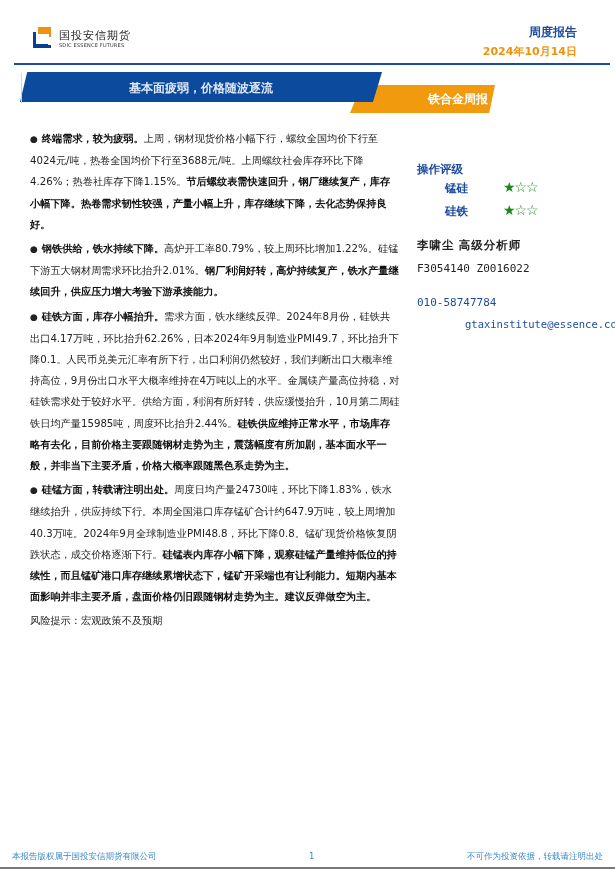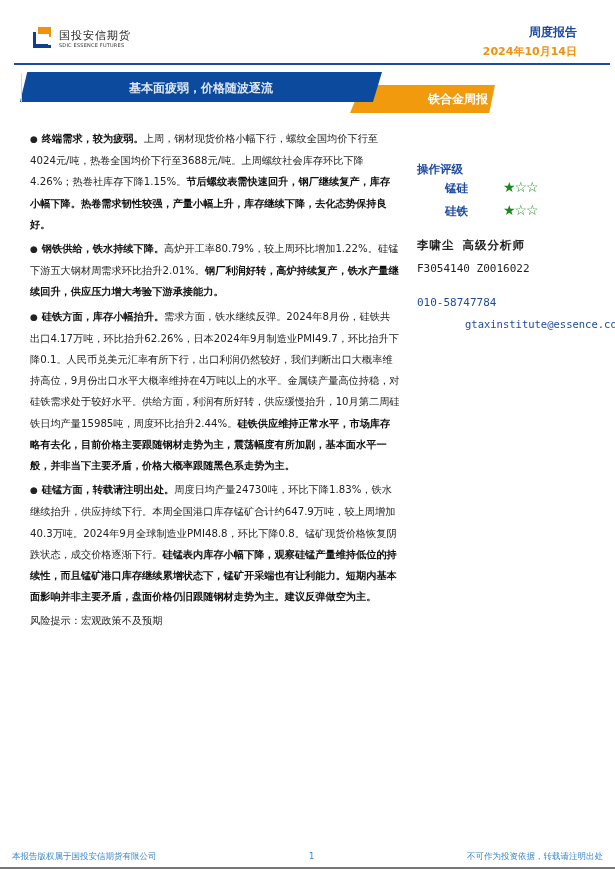--- a/index.html
+++ b/index.html
@@ -30,21 +30,21 @@
   .main p { margin: 0 0 3px 0; }
   .main b { font-weight: bold; color: #111; }
   .bullet { font-size: 9px; margin-right: 4px; }
   .main .plain { margin-top: 0; }
 
   .side { position: absolute; left: 417px; top: 162px; width: 195px; }
   .rating-title { font-family: "DejaVu Serif", serif; font-size: 11.5px; font-weight: bold; color: #1d4a9e; }
   .rating-row { position: relative; height: 21px; margin-top: 2px; }
   .rating-row .name { position: absolute; left: 12px; top: 2px; font-family: "DejaVu Serif", serif; font-size: 11.5px; font-weight: bold; color: #1d4a9e; margin-left: 16px; }
   .rating-row .stars { position: absolute; left: 86px; top: 0; font-size: 14px; color: #1a8a1a; letter-spacing: -1px; }
-  .analyst { position: absolute; left: 417px; top: 238px; font-family: Liberation Mono, monospace; font-size: 11.5px; font-weight: bold; color: #222; letter-spacing: 1px; }
+  .analyst { position: absolute; left: 417px; top: 238px; font-family: Liberation Sans, sans-serif; font-size: 11.5px; font-weight: bold; color: #222; letter-spacing: 1px; }
   .cert { position: absolute; left: 417px; top: 262px; font-family: "DejaVu Sans Mono", monospace; font-size: 11px; color: #222; }
   .phone { position: absolute; left: 417px; top: 296px; font-family: "DejaVu Sans Mono", monospace; font-size: 11px; color: #1d4a9e; }
   .email { position: absolute; left: 417px; top: 318px; font-family: "DejaVu Sans Mono", monospace; font-size: 10.5px; color: #1d4a9e; margin-left: 48px; }
 
   .footer-left { position: absolute; left: 12px; top: 851px; font-size: 8.5px; color: #3a86c8; }
   .footer-page { position: absolute; left: 309px; top: 851px; font-size: 8.5px; color: #3a86c8; }
   .footer-right { position: absolute; right: 12px; top: 851px; font-size: 8.5px; color: #3a86c8; text-align: right; }
   .footer-line { position: absolute; left: 0; top: 867px; width: 615px; height: 2px; background: #777; }
 </style>
 </head>

